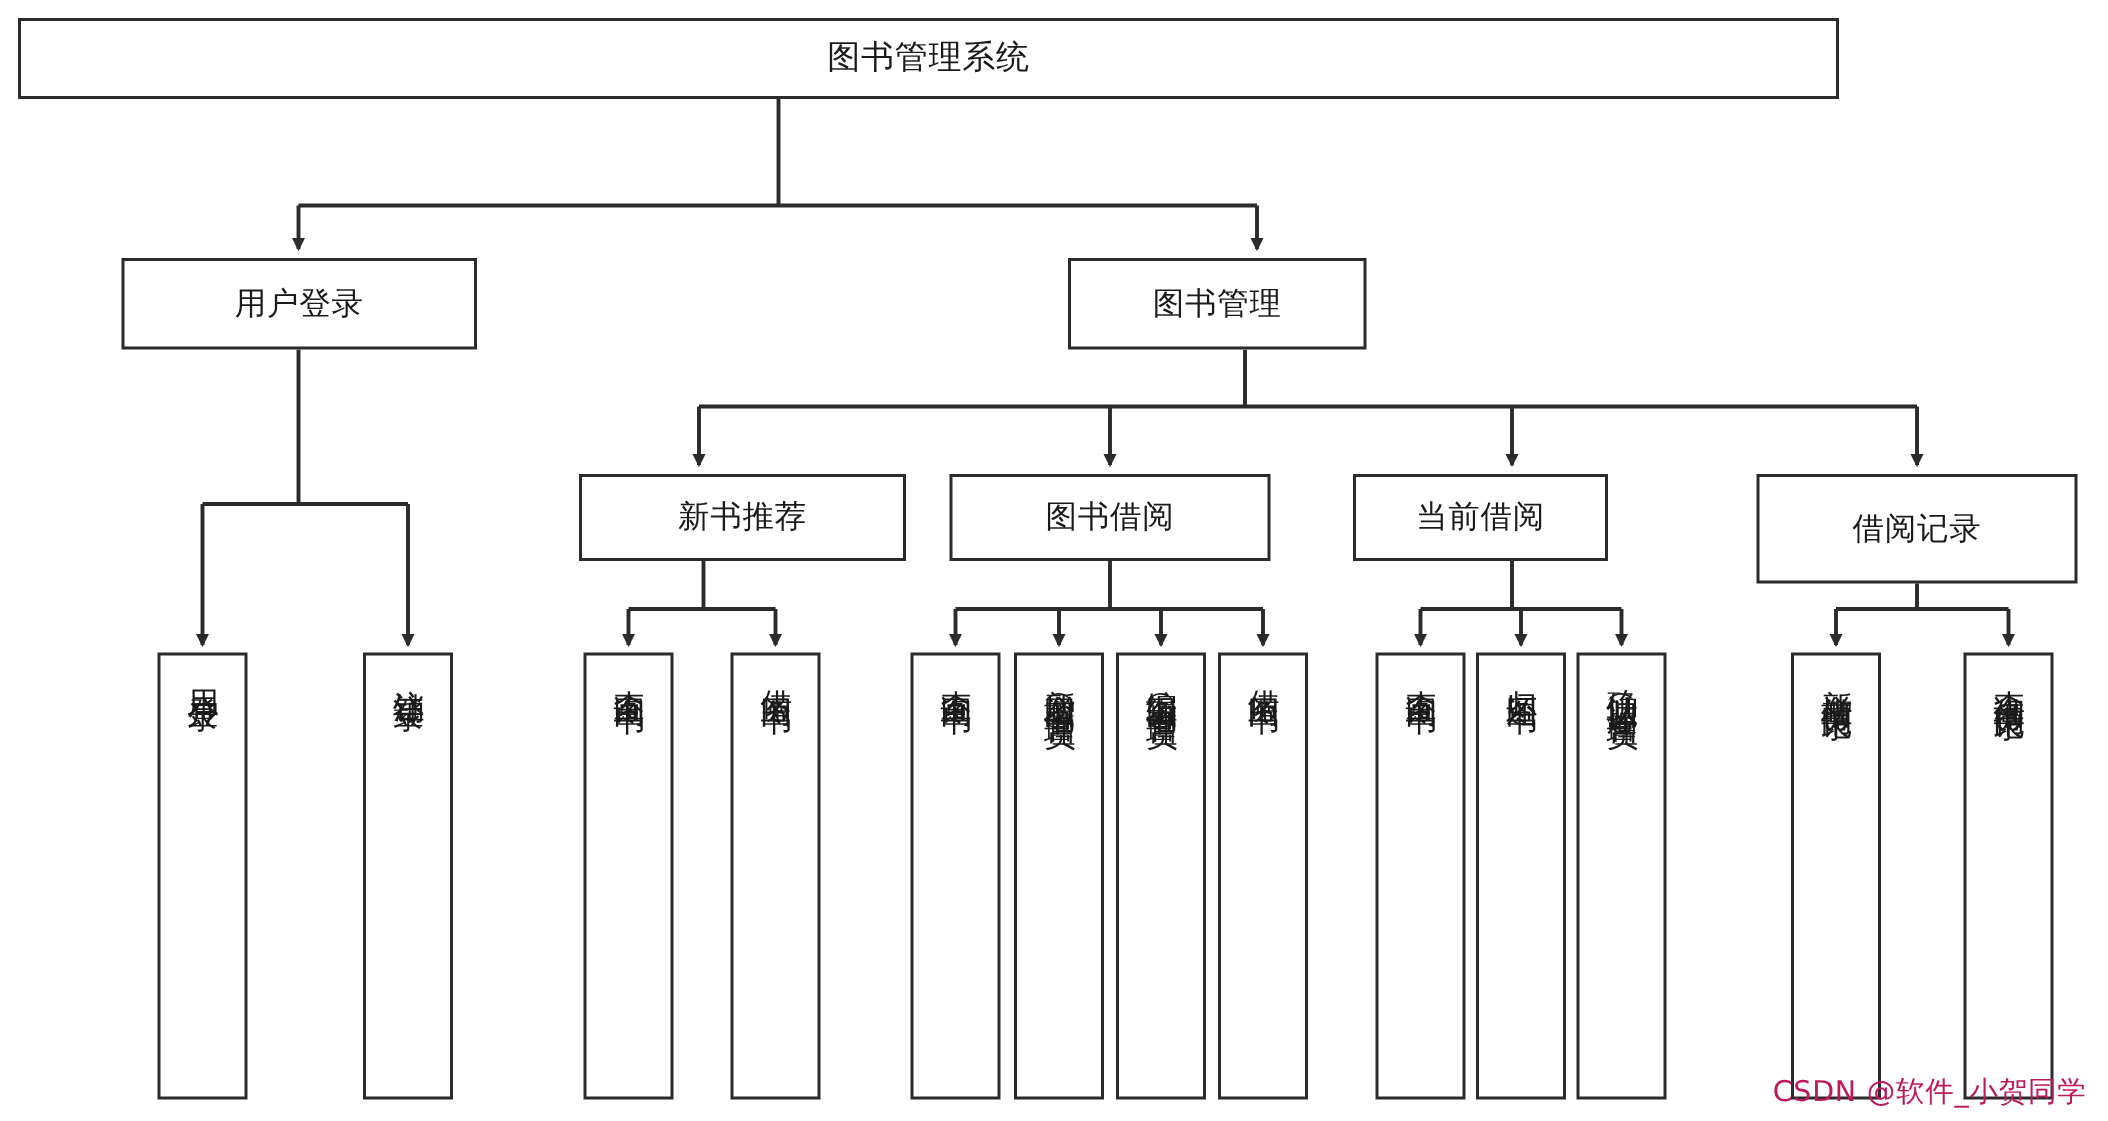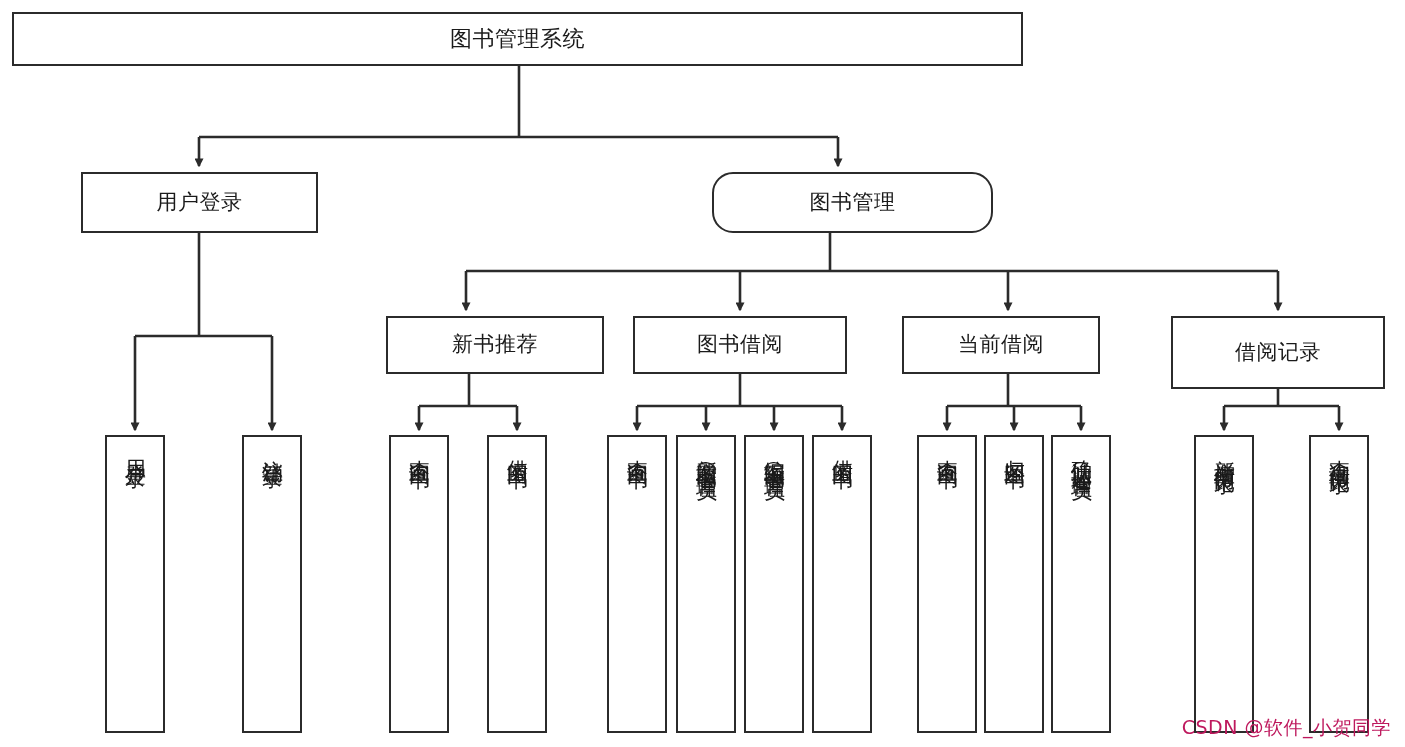--- a/index.html
+++ b/index.html
@@ -123,38 +123,38 @@
       <path d="M1014,406 L1014,430" marker-end="url(#arrowhead)"></path>
       <path d="M1081,406 L1081,430" marker-end="url(#arrowhead)"></path>
 
       <path d="M1278,374 L1278,406"></path>
       <path d="M1224,406 L1339,406"></path>
       <path d="M1224,406 L1224,430" marker-end="url(#arrowhead)"></path>
       <path d="M1339,406 L1339,430" marker-end="url(#arrowhead)"></path>
     </g>
   </svg>
 
-  <div class="node horiz root" style="left:12px; top:12px; width:1011px; height:54px;">
+  <div class="node horiz root" style="left:12px; top:12px; width:1214px; height:54px;">
     <span class="node-label">图书管理系统</span>
   </div>
 
   <div class="node horiz" style="left:81px; top:172px; width:237px; height:61px;">
     <span class="node-label">用户登录</span>
   </div>
-  <div class="node horiz" style="left:712px; top:172px; width:281px; height:61px;border-radius:21px;">
+  <div class="node horiz" style="left:712px; top:172px; width:199px; height:61px;">
     <span class="node-label">图书管理</span>
   </div>
 
   <div class="node horiz" style="left:360px; top:316px; width:218px; height:58px;margin-left:26px;">
     <span class="node-label">新书推荐</span>
   </div>
   <div class="node horiz" style="left:633px; top:316px; width:214px; height:58px;">
     <span class="node-label">图书借阅</span>
   </div>
-  <div class="node horiz" style="left:902px; top:316px; width:198px; height:58px;">
+  <div class="node horiz" style="left:902px; top:316px; width:170px; height:58px;">
     <span class="node-label">当前借阅</span>
   </div>
   <div class="node horiz" style="left:1171px; top:316px; width:214px; height:73px;">
     <span class="node-label">借阅记录</span>
   </div>
 
   <div class="node vert" style="left:105px; top:435px; width:60px; height:298px;">
     <span class="node-label">用户登录</span>
   </div>
   <div class="node vert" style="left:242px; top:435px; width:60px; height:298px;">

